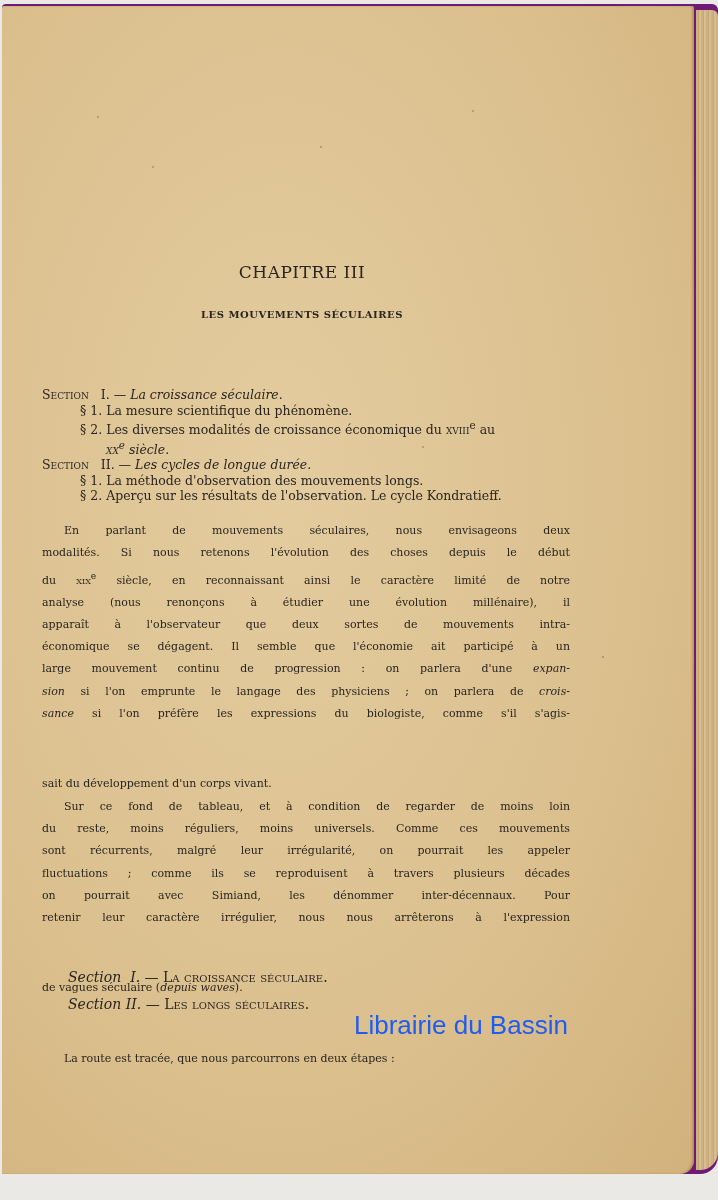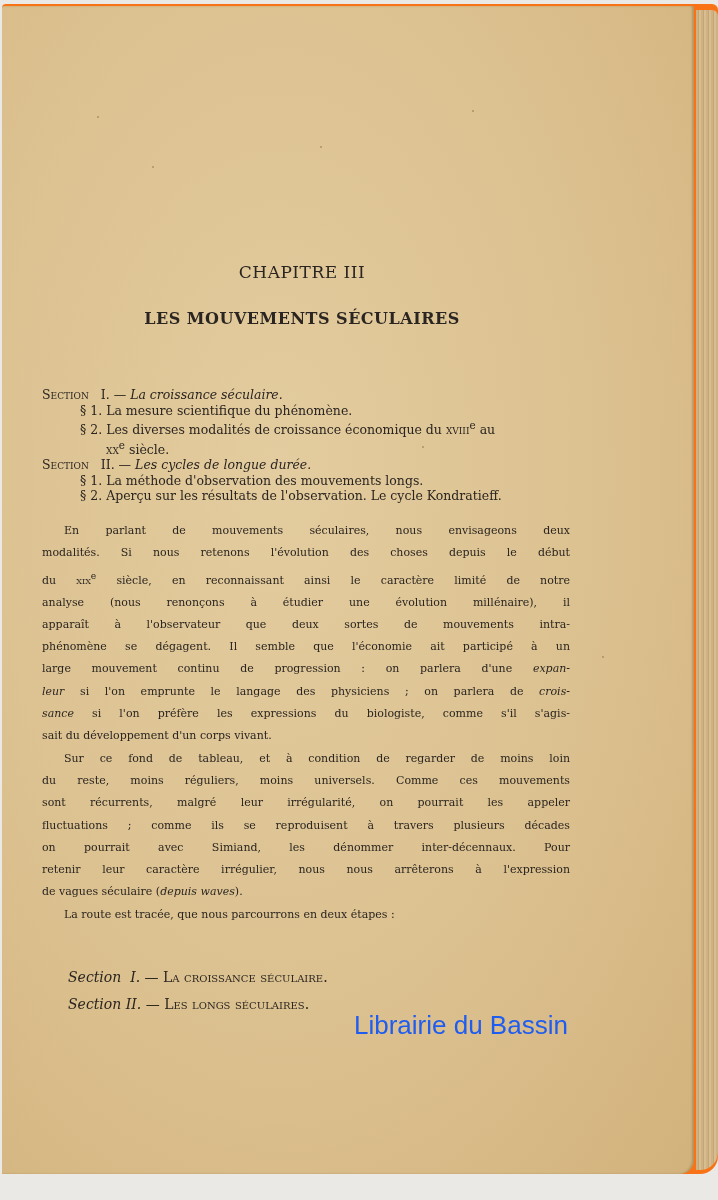--- a/index.html
+++ b/index.html
@@ -3,54 +3,54 @@
 <meta charset="utf-8">
 <style>
   html, body { margin: 0; padding: 0; }
   body {
     width: 718px; height: 1200px; overflow: hidden; position: relative;
     background: #ebe9e6;
     font-family: "DejaVu Serif", "Liberation Serif", serif;
   }
   .page-stack {
     position: absolute; left: 2px; top: 4px; width: 716px; height: 1170px;
-    background: #f97316;
+    background: #701a75;
     border-radius: 4px 6px 18px 4px;
   }
   .page-edges {
     position: absolute; right: 0; top: 6px; width: 22px; height: 1160px;
     background: repeating-linear-gradient(90deg, #cfb283 0 2px, #c4a574 2px 3px, #d8bd90 3px 5px);
     border-radius: 0 6px 18px 0;
   }
   .page {
     position: absolute; left: 0; top: 2px; width: 692px; height: 1168px;
     background: radial-gradient(ellipse at 40% 40%, #e3cc9f 0%, #dcc190 55%, #d2b27c 100%);
     border-radius: 2px 2px 14px 0;
     box-shadow: inset -2px 0 2px rgba(120,90,40,0.35);
   }
   .text {
     position: absolute; color: #2a2520; white-space: nowrap;
   }
   .chapter-title {
     left: 0; width: 600px; top: 256px; text-align: center; font-size: 17px; letter-spacing: 0.5px;
   }
   .chapter-subtitle {
-    left: 0; width: 600px; top: 303px; text-align: center; font-size: 16px; font-weight: bold; letter-spacing: 0.5px;
+    left: 0; width: 600px; top: 303px; text-align: center; font-size: 10px; font-weight: bold; letter-spacing: 0.5px;
   }
   .toc { left: 40px; top: 381px; font-size: 12.5px; line-height: 15.5px; }
   .toc .line { display: block; }
   .toc .indent { padding-left: 38px; }
-  .toc .indent2 { padding-left: 64px; }
+  .toc .indent2 { padding-left: 64px; font-style: italic; }
   .sc { font-variant: small-caps; }
   .it { font-style: italic; }
   .body-text {
     left: 40px; top: 514px; width: 528px; font-size: 11px; line-height: 22.3px; white-space: normal;
   }
   .body-text .ln { display: block; white-space: nowrap; text-align: justify; text-align-last: justify; }
-  .body-text .ln.last { text-align-last: left; }
+  .body-text .ln.last { text-align-last: left; margin-top: 48px; }
   .body-text .ind { padding-left: 22px; }
   .outline { left: 66px; top: 958px; font-size: 14px; line-height: 27px; }
   .outline .line { display: block; }
   .watermark {
     position: absolute; left: 352px; top: 1004px; font-family: "Liberation Sans", sans-serif;
     font-size: 26px; color: #1f5cf0; white-space: nowrap;
   }
   .speck { position: absolute; width: 2px; height: 2px; background: rgba(90,70,40,0.4); border-radius: 50%; }
 </style>
 </head>
@@ -92,23 +92,23 @@
         <span>§ 2.</span> <span>Aperçu sur les résultats de l'observation. Le cycle Kondratieff.</span>
       </span>
     </div>
 
     <div class="text body-text">
       <span class="ln ind">En parlant de mouvements séculaires, nous envisageons deux</span>
       <span class="ln">modalités. Si nous retenons l'évolution des choses depuis le début</span>
       <span class="ln"><span>du </span><span class="sc">xix</span><sup>e</sup><span> siècle, en reconnaissant ainsi le caractère limité de notre</span></span>
       <span class="ln">analyse (nous renonçons à étudier une évolution millénaire), il</span>
       <span class="ln">apparaît à l'observateur que deux sortes de mouvements intra-</span>
-      <span class="ln">phénomène se dégagent. Il semble que l'économie ait participé à un</span>
+      <span class="ln">économique se dégagent. Il semble que l'économie ait participé à un</span>
       <span class="ln"><span>large mouvement continu de progression : on parlera d'une </span><span class="it">expan-</span></span>
-      <span class="ln"><span class="it">leur</span><span> si l'on emprunte le langage des physiciens ; on parlera de </span><span class="it">crois-</span></span>
+      <span class="ln"><span class="it">sion</span><span> si l'on emprunte le langage des physiciens ; on parlera de </span><span class="it">crois-</span></span>
       <span class="ln"><span class="it">sance</span><span> si l'on préfère les expressions du biologiste, comme s'il s'agis-</span></span>
       <span class="ln last">sait du développement d'un corps vivant.</span>
       <span class="ln ind">Sur ce fond de tableau, et à condition de regarder de moins loin</span>
       <span class="ln">du reste, moins réguliers, moins universels. Comme ces mouvements</span>
       <span class="ln">sont récurrents, malgré leur irrégularité, on pourrait les appeler</span>
       <span class="ln">fluctuations ; comme ils se reproduisent à travers plusieurs décades</span>
       <span class="ln">on pourrait avec Simiand, les dénommer inter-décennaux. Pour</span>
       <span class="ln">retenir leur caractère irrégulier, nous nous arrêterons à l'expression</span>
       <span class="ln last"><span>de vagues séculaire (</span><span class="it">depuis waves</span><span>).</span></span>
       <span class="ln ind last">La route est tracée, que nous parcourrons en deux étapes :</span>

